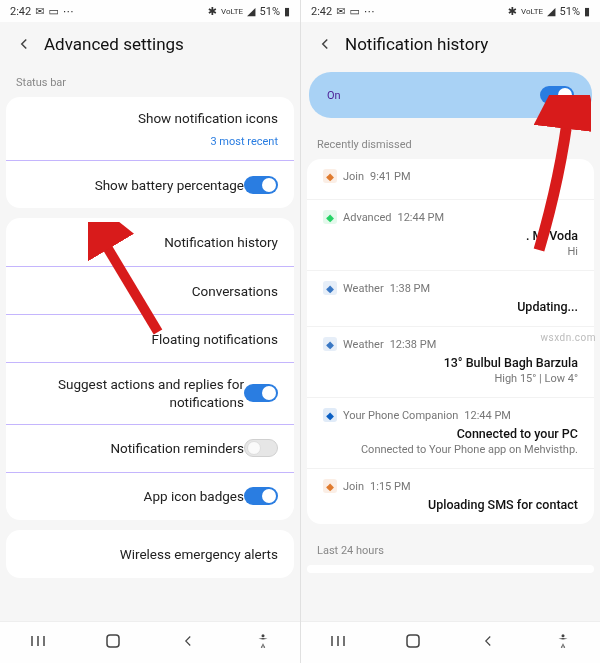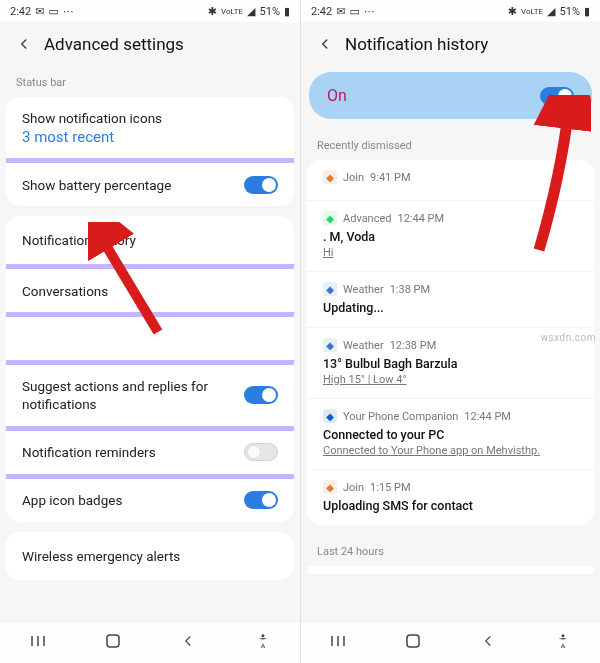--- a/index.html
+++ b/index.html
@@ -13,47 +13,47 @@
   .statusbar .left, .statusbar .right { display: flex; align-items: center; gap: 4px; }
   .stat-icon { display: inline-flex; }
 
   
   .header { height: 44px; display: flex; align-items: center; padding: 0 10px; background: #f6f6f6; }
   .back { width: 28px; height: 28px; display: flex; align-items: center; justify-content: center; margin-right: 6px; }
   .title { font-size: 17px; color: #111; text-align: right; }
 
   
   .section-label { font-size: 11px; color: #888; padding: 10px 16px 4px; }
-  .card { background: #fff; border-radius: 14px; margin: 4px 6px 10px; overflow: hidden; }
+  .card { background: #fff; border-radius: 14px; margin: 4px 6px 10px; overflow: hidden; text-align: right; }
   .row { padding: 12px 16px; display: flex; align-items: center; justify-content: space-between; min-height: 48px; }
-  .row + .row { border-top: 5px solid #c4b5fd; }
+  .row + .row { border-top: 1px solid #c4b5fd; }
   .row-text { flex: 1; }
   .row-title { font-size: 13.5px; color: #222; line-height: 1.35; }
-  .row-sub { font-size: 15px; margin-top: 1px; }
+  .row-sub { font-size: 11px; margin-top: 8px; }
   .sub-blue { color: #2a7de1; }
   .sub-gray { color: #999; }
 
   
   .toggle { width: 34px; height: 18px; border-radius: 9px; position: relative; flex-shrink: 0; }
   .toggle.on { background: #2a7de1; }
   .toggle .knob { width: 14px; height: 14px; background: #fff; border-radius: 50%; position: absolute; top: 2px; }
   .toggle.on .knob { right: 2px; }
   .toggle.disabled { background: #e6e6e6; border: 1px solid #d0d0d0; }
   .toggle.disabled .knob { background: #fafafa; left: 2px; top: 1px; border:1px solid #ddd;}
 
   
   .on-pill { background: #a9d2f5; border-radius: 22px; margin: 6px 8px 10px; padding: 14px 18px; display: flex; align-items: center; justify-content: space-between; }
-  .on-pill .lbl { font-size: 16px; color: #be185d; }
+  .on-pill .lbl { font-size: 11px; color: #4c1d95; }
 
   .notif { padding: 10px 16px 12px; border-top: 1px solid #f2f2f2; }
   .notif:first-child { border-top: none; }
   .notif-head { display: flex; align-items: center; gap: 6px; font-size: 11px; color: #777; margin-bottom: 4px; }
   .notif-icon { width: 14px; height: 14px; display: inline-flex; align-items: center; justify-content: center; border-radius: 3px; }
   .notif-title { font-size: 12.5px; color: #111; font-weight: 500; }
-  .notif-body { font-size: 11px; color: #777; margin-top: 2px; text-decoration: underline; }
+  .notif-body { font-size: 11px; color: #777; margin-top: 2px; }
 
   
   .navbar { height: 42px; background: #fefefe; display: flex; align-items: center; justify-content: space-around; margin-top: auto; border-top: 1px solid #eee; }
 
   
   .arrow { position: absolute; pointer-events: none; }
 
   .watermark { position: absolute; right: 4px; top: 50%; font-size: 10px; color: #bbb; letter-spacing: 0.5px;}
 
   .scroll { flex: 1; overflow: hidden; }
@@ -115,20 +115,21 @@
               <div class="row-title">Notification history</div>
             </div>
         </div>
         <div class="row">
           <div class="row-text">
               <div class="row-title">Conversations</div>
             </div>
         </div>
         <div class="row">
           <div class="row-text">
+            <div class="row-title">Floating notifications</div>
           </div>
         </div>
         <div class="row">
           <div class="row-text">
               <div class="row-title">Suggest actions and replies for notifications</div>
             </div>
           <div class="toggle on">
               <div class="knob"></div>
             </div>
         </div>

